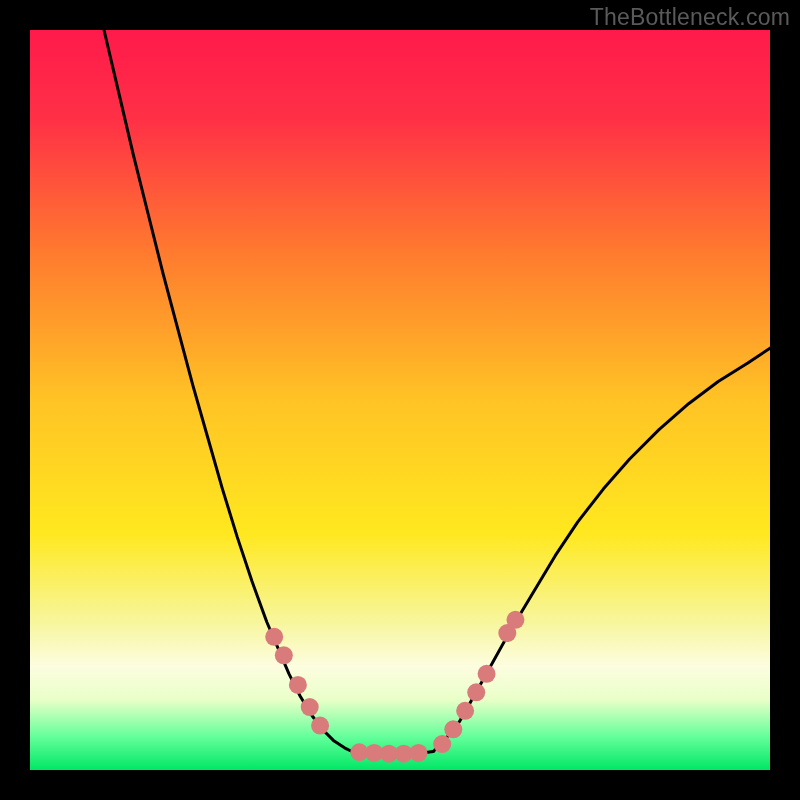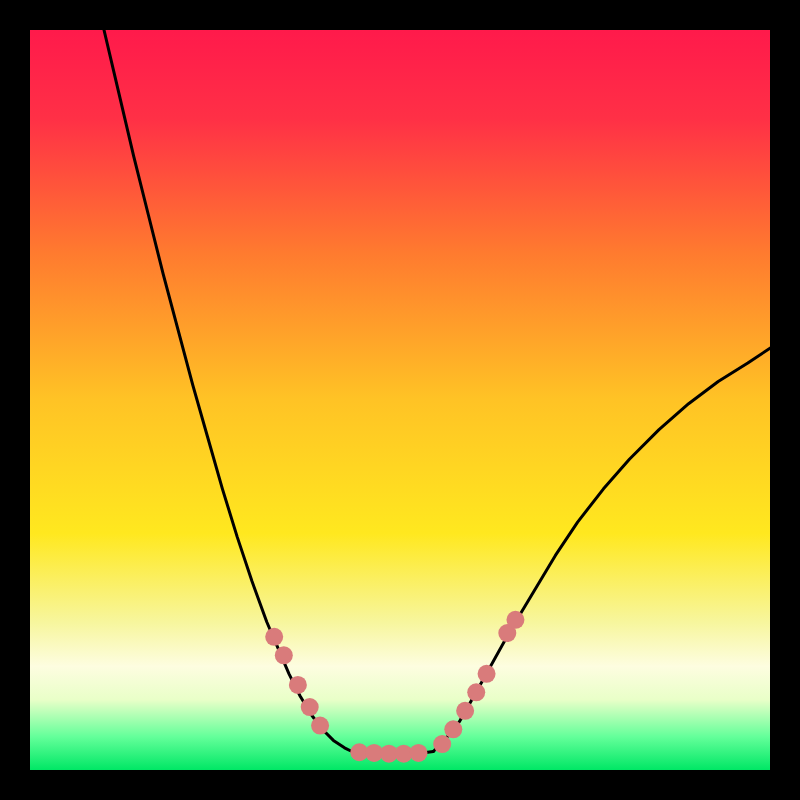--- a/index.html
+++ b/index.html
@@ -34,20 +34,21 @@
     top: 30px;
     width: 740px;
     height: 740px;
   }
   svg { display: block; }
 </style>
 </head>
 <body>
 
 <div class="frame">
+  <div class="watermark">TheBottleneck.com</div>
 
   <div class="plot-area">
     <svg id="chart-svg" width="740" height="740" viewBox="0 0 740 740">
       <defs>
         <linearGradient id="bg-grad" x1="0" y1="0" x2="0" y2="1">
             <stop offset="0%" stop-color="#ff1a4b"></stop>
             <stop offset="12%" stop-color="#ff3046"></stop>
             <stop offset="30%" stop-color="#ff7a2f"></stop>
             <stop offset="50%" stop-color="#ffc325"></stop>
             <stop offset="68%" stop-color="#ffe81f"></stop>

